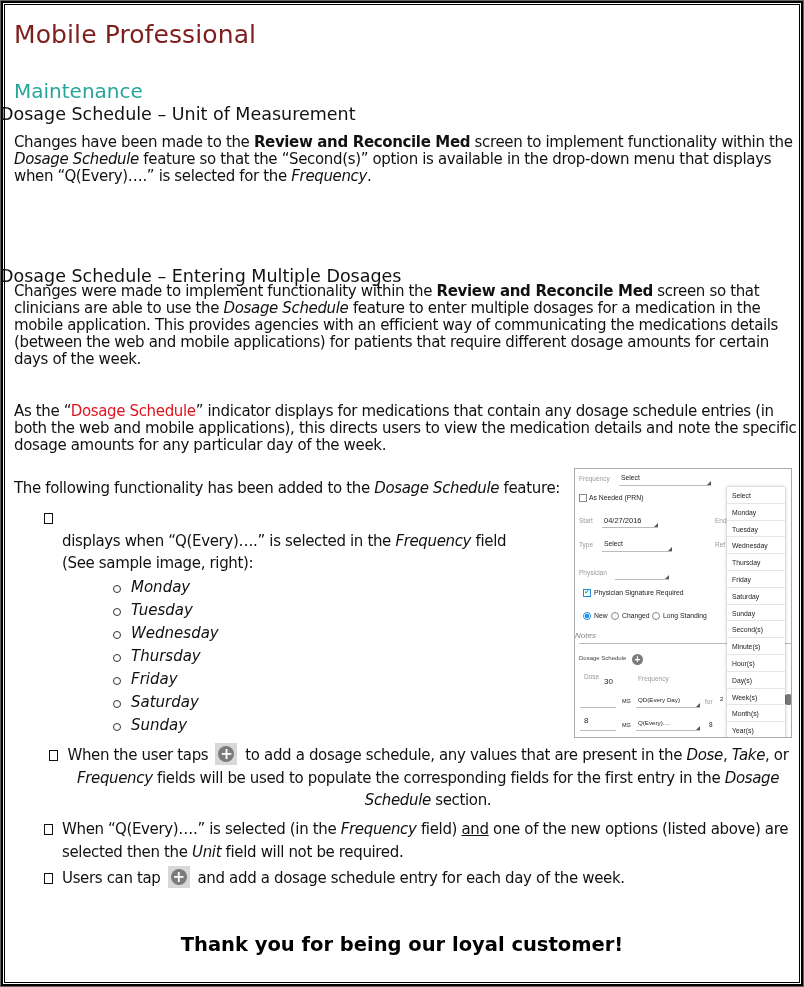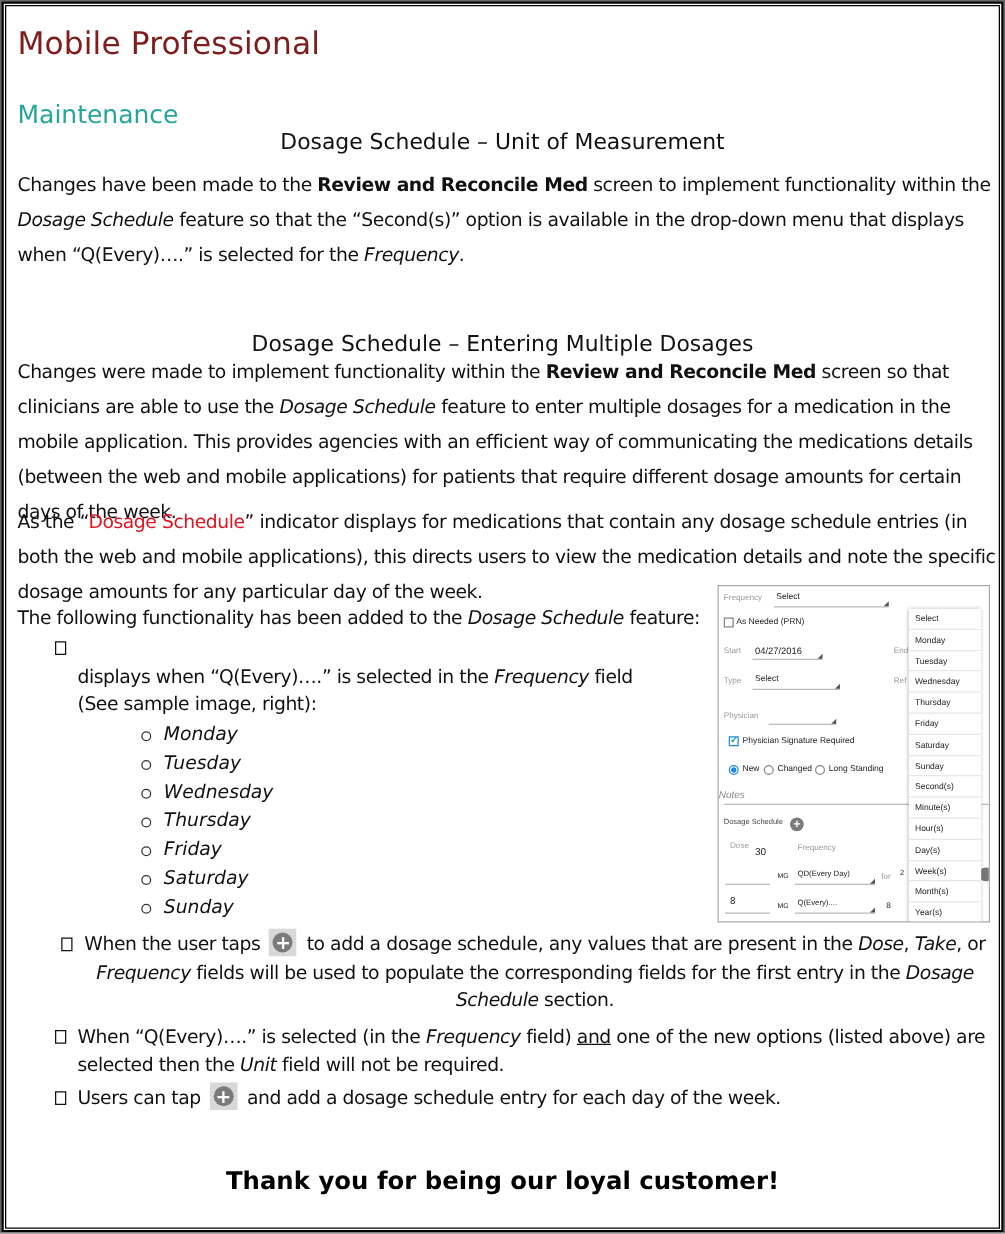--- a/index.html
+++ b/index.html
@@ -1,22 +1,22 @@
 <!DOCTYPE html>
 <html><head>
 <meta charset="utf-8">
 <style>
   html, body { margin:0; padding:0; background:#fff; }
   body { width:804px; height:987px; position:relative; overflow:hidden; font-family:"DejaVu Sans", sans-serif; color:#000; }
   .frame { position:absolute; left:1px; top:1px; width:798px; height:981px; border:2px solid #000; box-shadow: inset 0 0 0 1px #fff, 0 0 0 1px #666; }
   .frame2 { position:absolute; left:4px; top:4px; width:794px; height:977px; border:1px solid #000; }
   .title { position:absolute; left:14px; top:20px; font-size:25px; color:#7f1d1d; letter-spacing:0.1px; }
   .subtitle { position:absolute; left:14px; top:67px; font-size:20px; color:#2aa198; color:#26a69a;margin-top:12px; }
-  .h2 { position:absolute; left:0; width:804px; text-align:center; font-size:17.5px; color:#111; }
-  .para { position:absolute; left:14px; width:785px; font-size:15px; line-height:28px; color:#111; letter-spacing:-0.35px; }
+  .h2 { position:absolute; left:0; width:804px; font-size:17.5px; color:#111; }
+  .para { position:absolute; left:14px; width:785px; font-size:15px; line-height:17px; color:#111; letter-spacing:-0.35px; }
   .para b { font-weight:bold; }
   .para i, .bul i { font-style:italic; }
   .red { color:#e0141e; }
   .bul { position:absolute; left:44px; font-size:15px; line-height:22.5px; color:#111; letter-spacing:-0.35px; }
   .box { display:inline-block; width:9px; height:11px; border:1.5px solid #111; margin-right:9px; vertical-align:-1px; box-sizing:border-box; }
   .days { position:absolute; left:113px; font-size:15px; line-height:23px; font-style:italic; color:#111; }
   .days div { position:relative; padding-left:18px; }
   .days div::before { content:""; position:absolute; left:0; top:9px; width:6px; height:6px; border:1px solid #333; border-radius:50%; }
   .plus-btn { display:inline-block; width:22px; height:22px; background:#d8d8d8; vertical-align:-5px; margin:0 8px 0 7px; position:relative; }
   .plus-btn::before { content:""; position:absolute; left:3px; top:3px; width:16px; height:16px; border-radius:50%; background:#7b7b7b; }

